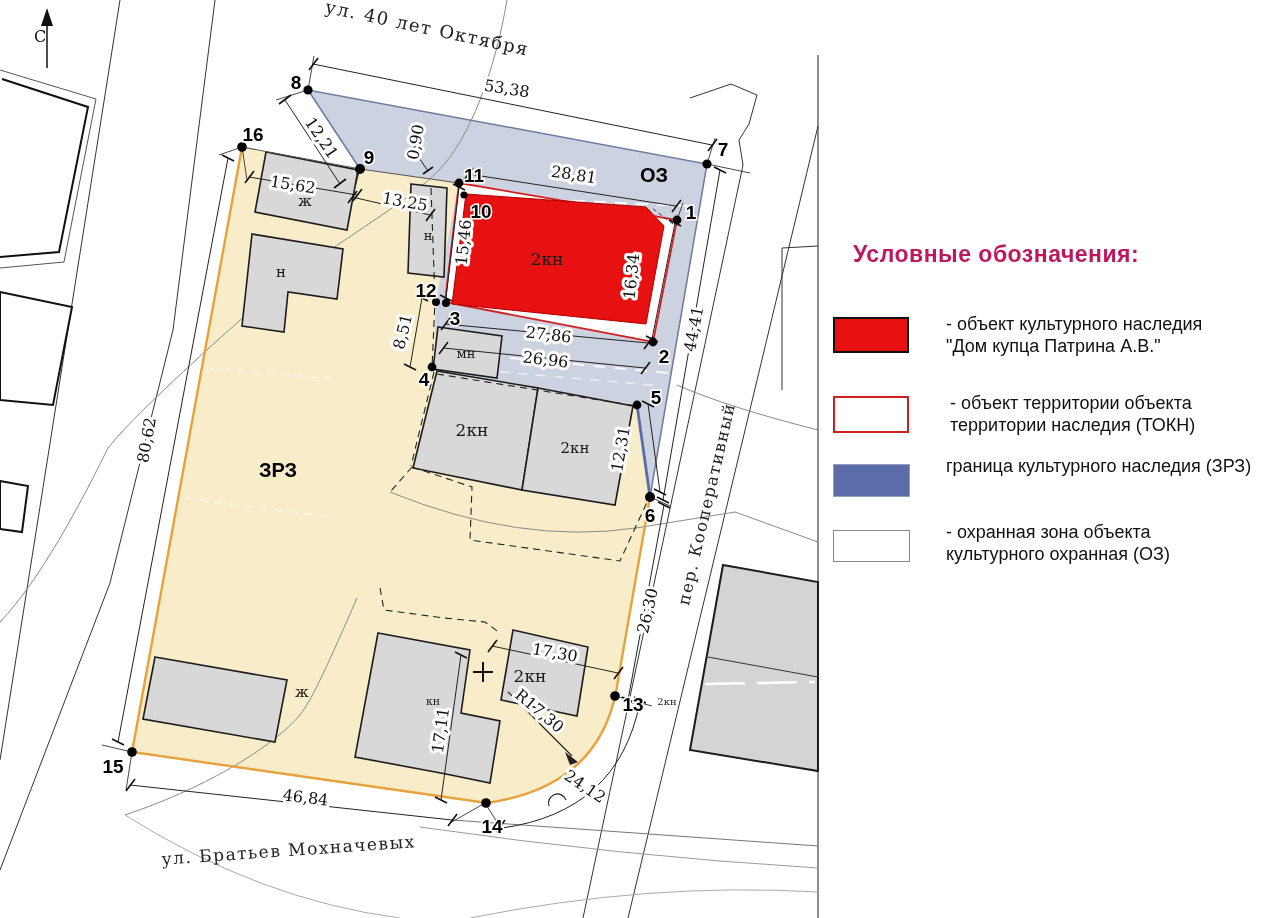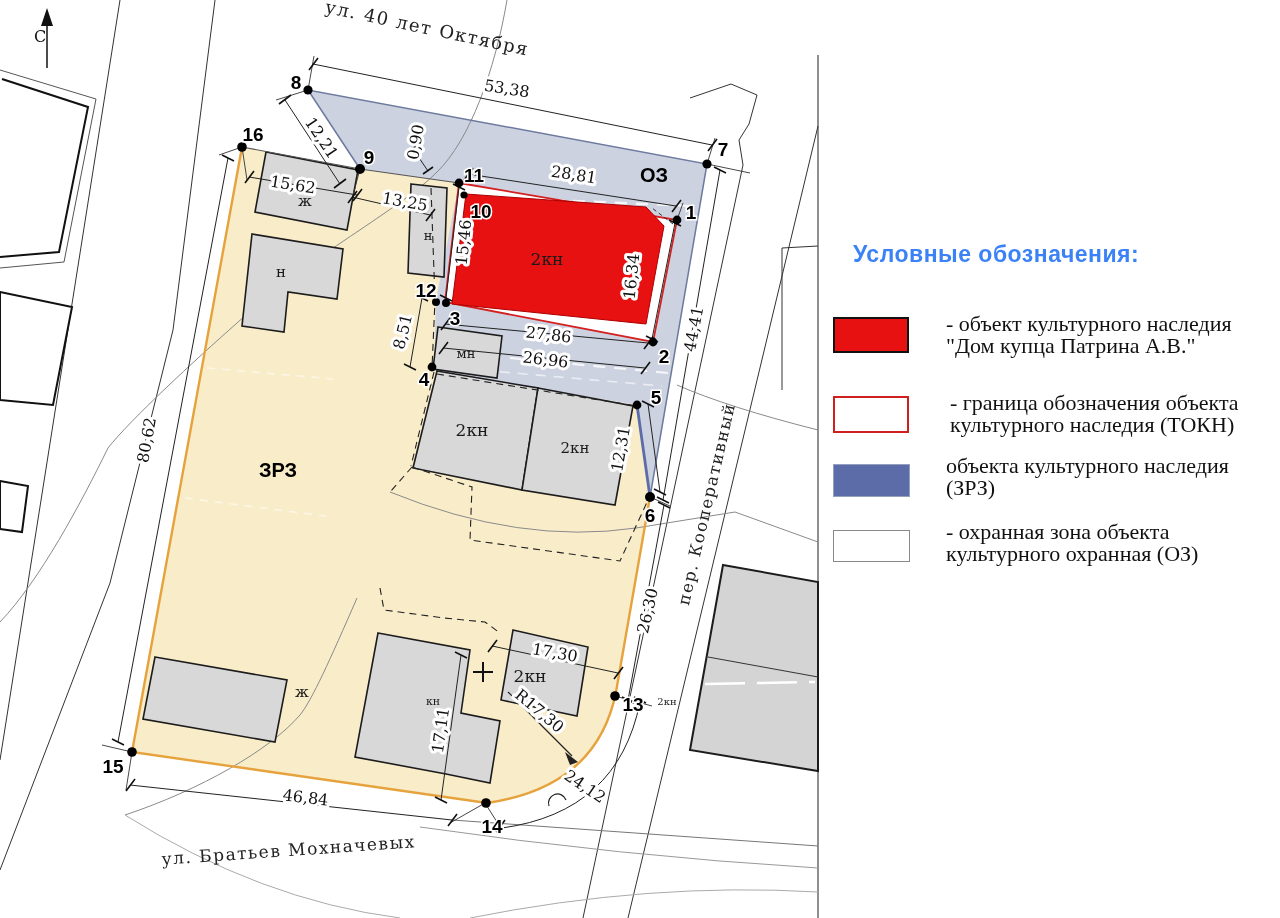--- a/index.html
+++ b/index.html
@@ -14,28 +14,28 @@
   .zone{font-family:"Liberation Sans",sans-serif;font-weight:bold;font-size:20px;fill:#000;text-anchor:middle;}
   .bl{font-family:"DejaVu Serif",serif;font-size:15px;fill:#1a1a1a;text-anchor:middle;}
   .bl-lg{font-size:17px;}
   .bl-md{font-size:13px;}
   .bl-sm{font-size:11px;}
   .bl-xs{font-size:10px;}
   .street{font-family:"DejaVu Serif",serif;font-size:18px;fill:#222;text-anchor:middle;letter-spacing:1.5px;}
   .north{font-family:"DejaVu Serif",serif;font-size:16px;fill:#111;text-anchor:middle;}
   
   .legend-title{position:absolute;left:853px;top:241px;font-weight:bold;font-size:23px;
-                letter-spacing:.5px;color:#3b82f6;}
+                letter-spacing:.5px;color:#be185d;}
   .swatch{position:absolute;box-sizing:border-box;}
   .sw-heritage{left:833px;top:317px;width:76px;height:36px;background:#e81111;border:2px solid #111;}
   .sw-tokn{left:833px;top:396px;width:76px;height:37px;background:#fff;border:2px solid #cf1f1f;}
   .sw-zrz{left:833px;top:464px;width:77px;height:33px;background:#5b6ca8;border:1px solid #94a0bd;}
   .sw-oz{left:833px;top:530px;width:77px;height:32px;background:#fff;border:1px solid #888;}
-  .legend-text{position:absolute;width:330px;font-family:Liberation Serif, serif;
-               font-size:22px;line-height:22px;color:#111;}
+  .legend-text{position:absolute;width:330px;font-family:Liberation Sans, sans-serif;
+               font-size:18px;line-height:22px;color:#111;}
   .lt-1{left:946px;top:313px;}
   .lt-2{left:950px;top:392px;}
   .lt-3{left:946px;top:455px;}
   .lt-4{left:946px;top:521px;}
 </style>
 </head>
 <body>
 
 <div class="stage">
 
@@ -230,27 +230,27 @@
     <div class="legend-title">Условные обозначения:</div>
 
     <div class="swatch sw-heritage"></div>
     <div class="legend-text lt-1">
       <div>- объект культурного наследия</div>
       <div>"Дом купца Патрина А.В."</div>
     </div>
 
     <div class="swatch sw-tokn"></div>
     <div class="legend-text lt-2">
-      <div>- граница обозначения объекта</div>
-      <div>культурного наследия (ТОКН)</div>
+      <div>- объект территории объекта</div>
+      <div>территории наследия (ТОКН)</div>
     </div>
 
     <div class="swatch sw-zrz"></div>
     <div class="legend-text lt-3">
-      <div>объекта культурного наследия (ЗРЗ)</div>
+      <div>граница культурного наследия (ЗРЗ)</div>
     </div>
 
     <div class="swatch sw-oz"></div>
     <div class="legend-text lt-4">
       <div>- охранная зона объекта</div>
       <div>культурного охранная (ОЗ)</div>
     </div>
   </div>
 
 </div>

